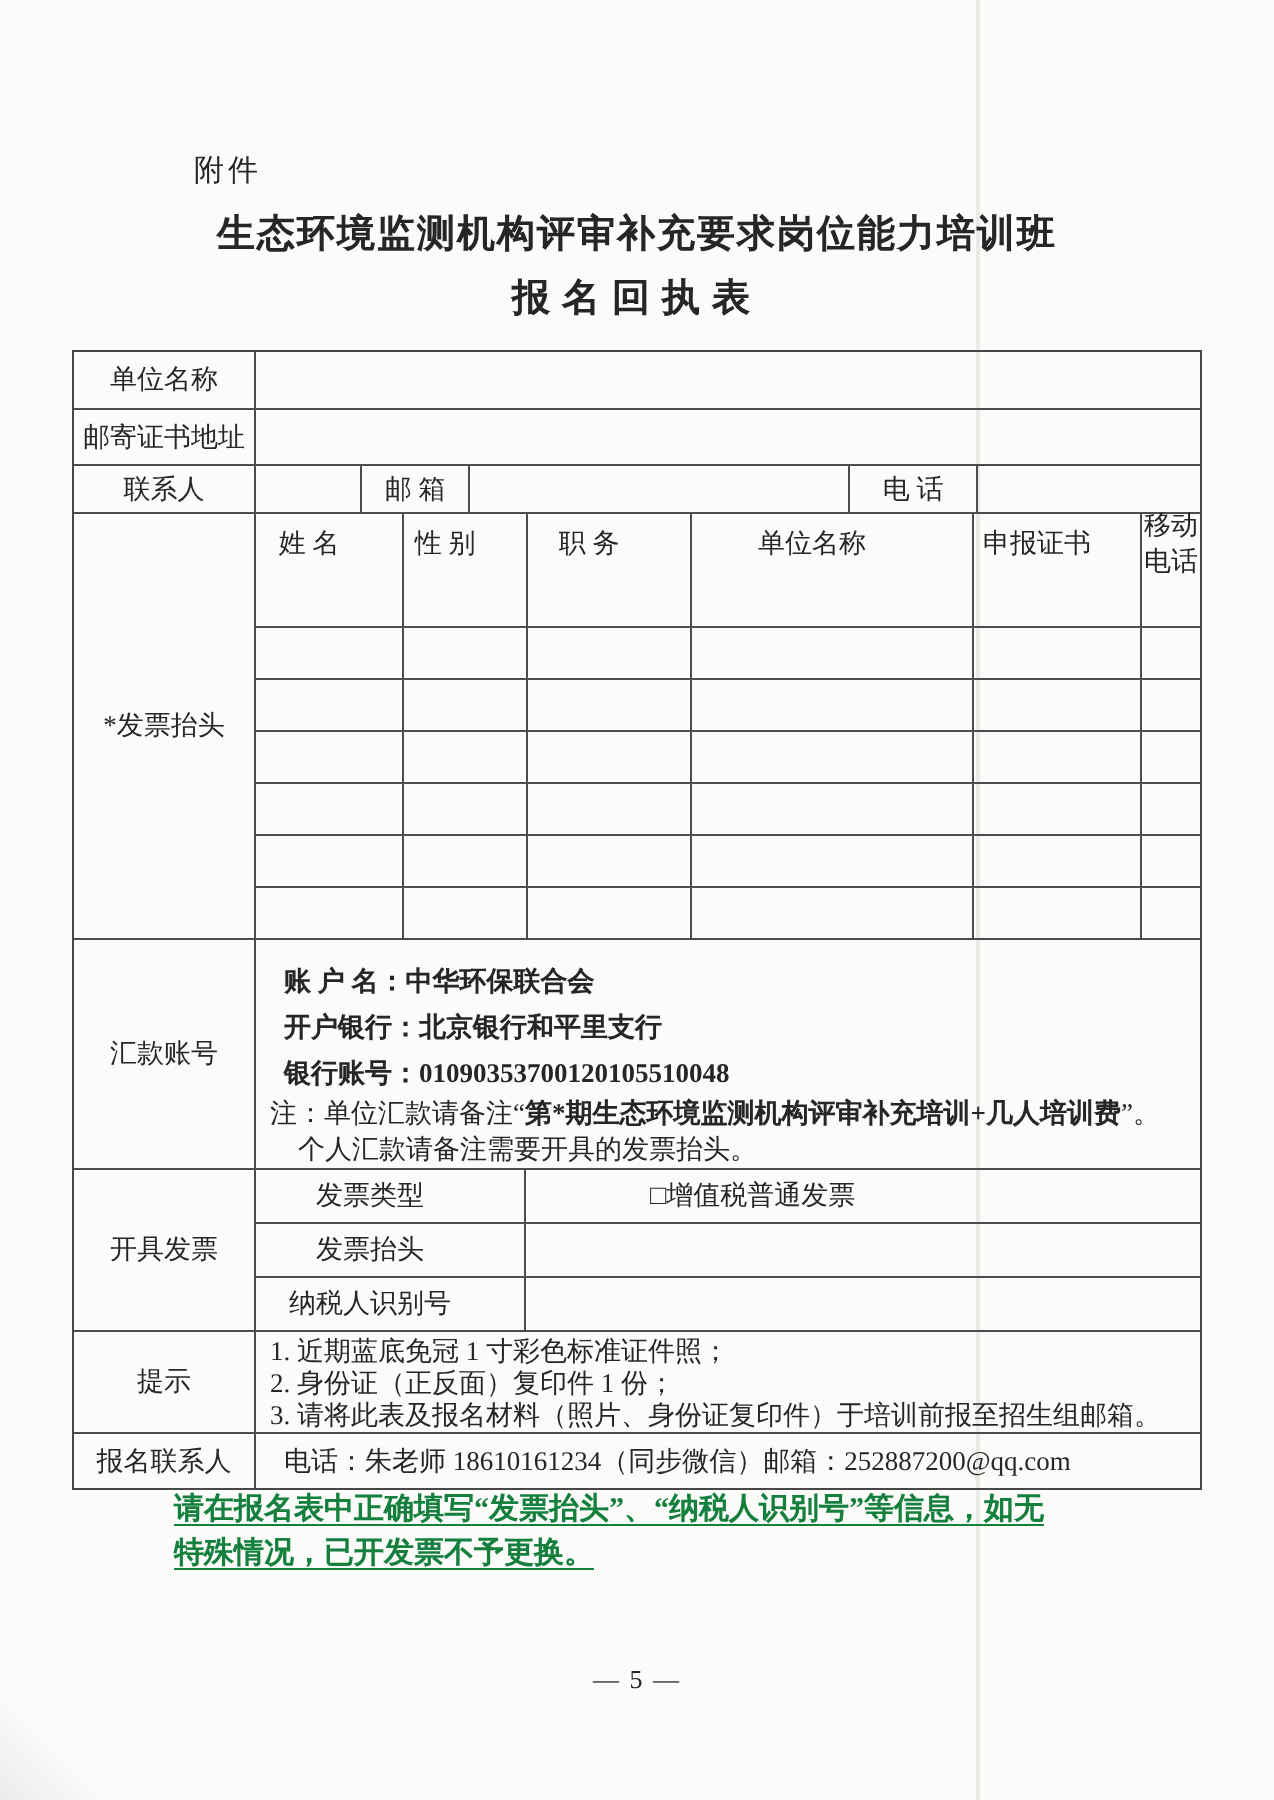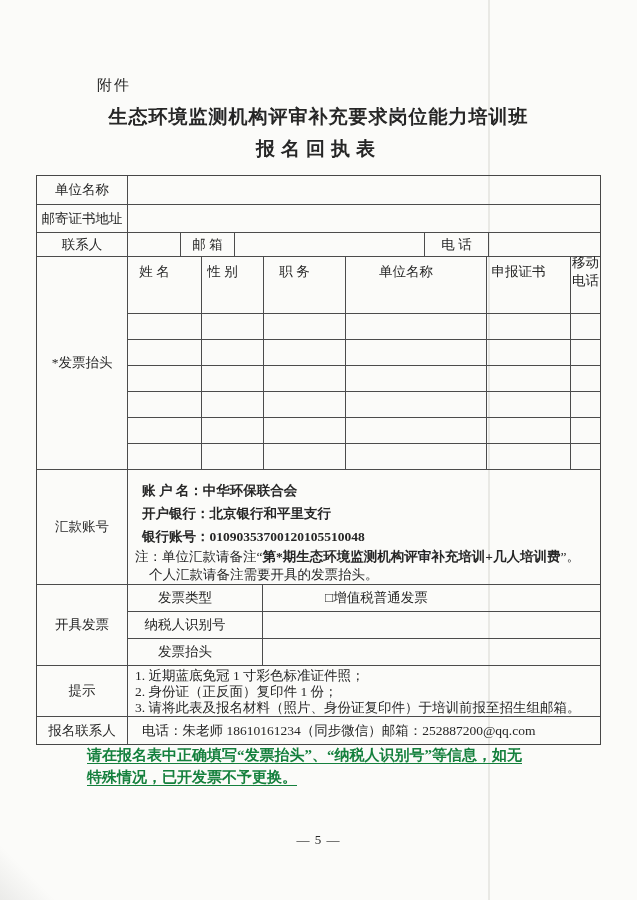--- a/index.html
+++ b/index.html
@@ -176,25 +176,25 @@
       <div class="cell w90 lab">开具发票</div>
       <div class="inv-grid">
         <div class="prow">
           <div class="cell w114 lab">发票类型</div>
           <div class="cell inv-val">
             <span>□</span>
               <span>增值税普通发票</span>
           </div>
         </div>
         <div class="prow">
+          <div class="cell w114 lab">发票抬头</div>
+          <div class="cell grow"></div>
+        </div>
+        <div class="prow">
           <div class="cell w114 lab">纳税人识别号</div>
-          <div class="cell grow"></div>
-        </div>
-        <div class="prow">
-          <div class="cell w114 lab">发票抬头</div>
           <div class="cell grow"></div>
         </div>
       </div>
     </div>
 
     <div class="row h51">
       <div class="cell w90 lab">提示</div>
       <div class="tips-content">
         <div>1. 近期蓝底免冠 1 寸彩色标准证件照；</div>
         <div>2. 身份证（正反面）复印件 1 份；</div>

